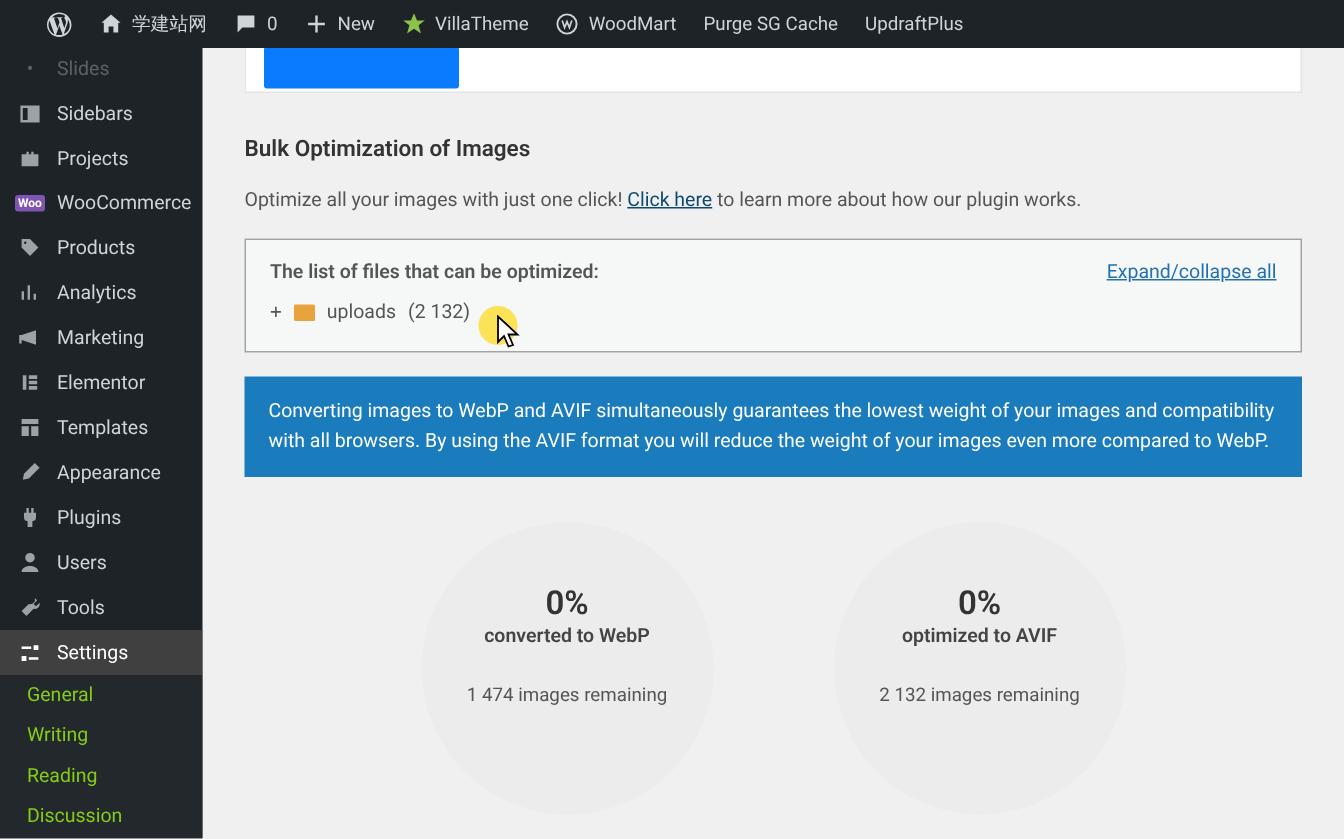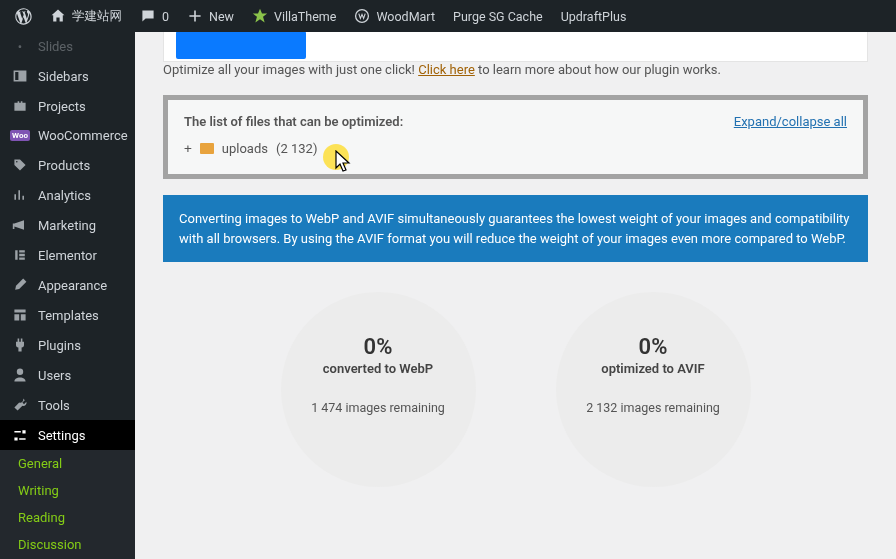--- a/index.html
+++ b/index.html
@@ -1,51 +1,51 @@
 <!DOCTYPE html>
 <html><head>
   <meta charset="utf-8">
   <style>
     * { box-sizing: border-box; margin: 0; padding: 0; }
     html, body { height: 100%; }
     body { font-family: -apple-system, Segoe UI, Roboto, Arial, sans-serif; font-size: 13px; color: #3c434a; background: #f0f0f1; }
 
     
-    .toolbar { height: 32px; background: #1d2327; color: #cfd4d9; display: flex; align-items: center; padding: 0 6px; font-size: 12.5px; position: relative; z-index: 30; }
+    .toolbar { height: 32px; background: #1d2327; color: #cfd4d9; display: flex; align-items: center; padding: 0 22px; font-size: 12.5px; position: relative; z-index: 30; }
     .tb-item { display: inline-flex; align-items: center; gap: 6px; padding: 0 9px; height: 100%; cursor: pointer; color: #cfd4d9; }
     .tb-item svg { fill: #cfd4d9; }
     .tb-item.store svg { fill: #8bc34a; }
     .tb-text { white-space: nowrap; }
 
     
     .wrap { display: flex; height: calc(100% - 32px); }
     .sidebar { width: 135px; background: #1d2327; color: #cfd4d9; padding-top: 0; overflow: hidden; }
     .content { flex: 1; padding: 0 28px 40px; position: relative; }
 
     .menu { list-style: none; }
     .menu li { display: flex; align-items: center; gap: 8px; padding: 7px 10px; font-size: 13px; cursor: pointer; }
     .menu li .ico { width: 20px; display: inline-flex; justify-content: center; }
-    .menu li.active { background: #000000; color: #fff; }
+    .menu li.active { background: #404040; color: #fff; }
     .menu li.active svg { fill: #fff; }
     .submenu { list-style: none; background: #23282d; }
     .submenu li { padding: 6px 10px 6px 18px; font-size: 13px; color: #84cc16; }
 
     .sidebar svg { fill: #9ca2a7; }
 
     
     .card { background: #fff; border: 1px solid #e4e4e4; }
     .topcard { height: 34px; display:flex; align-items:center; padding:0 12px; margin-top:-4px; }
     .bluebtn { background: #0a7aff; height: 28px; width: 130px; border-radius: 2px; color:#fff;}
 
     h3.section-title { font-size: 15px; font-weight: 600; margin: 28px 0 18px; color: #333; }
 
     .descline { font-size: 13px; color: #555; margin-bottom: 18px; }
-    .descline a { color: #a16207; text-decoration: underline; margin-top: 24px; }
-
-    .filebox { background: #f6f7f7; border: 5px solid #a3a3a3; padding: 14px 16px 18px; position: relative; }
+    .descline a { color: #0c4a6e; text-decoration: underline; margin-top: 24px; }
+
+    .filebox { background: #f6f7f7; border: 1px solid #a3a3a3; padding: 14px 16px 18px; position: relative; }
     .filebox .hdr { display:flex; justify-content:space-between; align-items:baseline; }
     .filebox-title { font-size: 13px; font-weight: 600; color: #555; }
     .expand { color: #2271b1; text-decoration: underline; font-size: 13px; }
     .folderrow { margin-top: 12px; display:flex; align-items:center; gap:8px; font-size: 13px; color:#555; }
     .folderrow .plus { font-family: monospace; }
     .folderrow .fldr { width:14px; height:11px; background:#e8a33d; border-radius:1px; }
 
     .notice-blue { background: #1a7bbd; color: #fff; padding: 14px 16px; font-size: 13px; line-height: 1.5; margin-top: 16px; }
 
     .progress-row { display:flex; justify-content:center; gap:80px; margin-top:30px; }
@@ -161,32 +161,32 @@
           <span class="ico">
             <svg width="16" height="16" viewBox="0 0 20 20">
               <path d="M4 4h3v12H4zM9 4h7v3H9zM9 8.5h7v3H9zM9 13h7v3H9z"></path>
             </svg>
           </span>
           <span>Elementor</span>
         </li>
       <li>
           <span class="ico">
             <svg width="16" height="16" viewBox="0 0 20 20">
+              <path d="M3 3h14v4H3zM3 9h6v8H3zM11 9h6v8h-6z"></path>
+            </svg>
+          </span>
+          <span>Templates</span>
+        </li>
+      <li>
+          <span class="ico">
+            <svg width="16" height="16" viewBox="0 0 20 20">
               <path d="M14 2l4 4-9 9-5 1 1-5 9-9z"></path>
             </svg>
           </span>
           <span>Appearance</span>
-        </li>
-      <li>
-          <span class="ico">
-            <svg width="16" height="16" viewBox="0 0 20 20">
-              <path d="M3 3h14v4H3zM3 9h6v8H3zM11 9h6v8h-6z"></path>
-            </svg>
-          </span>
-          <span>Templates</span>
         </li>
       <li>
           <span class="ico">
             <svg width="16" height="16" viewBox="0 0 20 20">
               <path d="M7 2v4H5v4c0 2 1 3 3 3v5h4v-5c2 0 3-1 3-3V6h-2V2h-2v4H9V2H7z"></path>
             </svg>
           </span>
           <span>Plugins</span>
         </li>
       <li>
@@ -221,20 +221,21 @@
       <li><span>Discussion</span></li>
       <li></li>
     </ul>
   </div>
 
   <div class="content">
     <div class="card topcard">
       <div class="bluebtn"></div>
     </div>
 
+    <h3 class="section-title">Bulk Optimization of Images</h3>
 
     <p class="descline">
       <span>Optimize all your images with just one click! </span><a href="#">Click here</a><span> to learn more about how our plugin works.</span>
     </p>
 
     <div class="filebox">
       <div class="hdr">
         <span class="filebox-title">The list of files that can be optimized:</span>
         <a href="#" class="expand">Expand/collapse all</a>
       </div>

